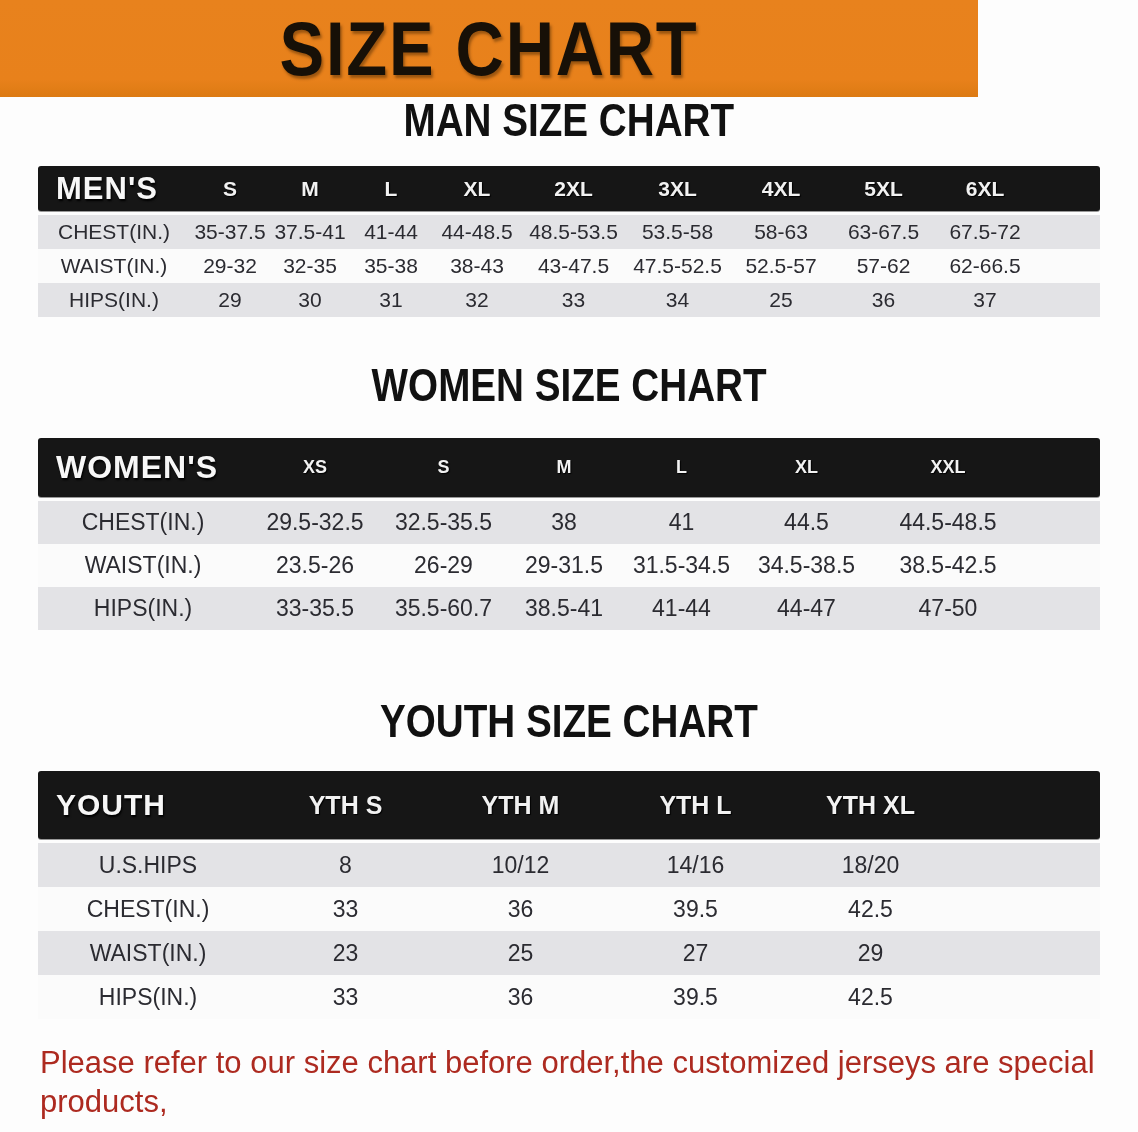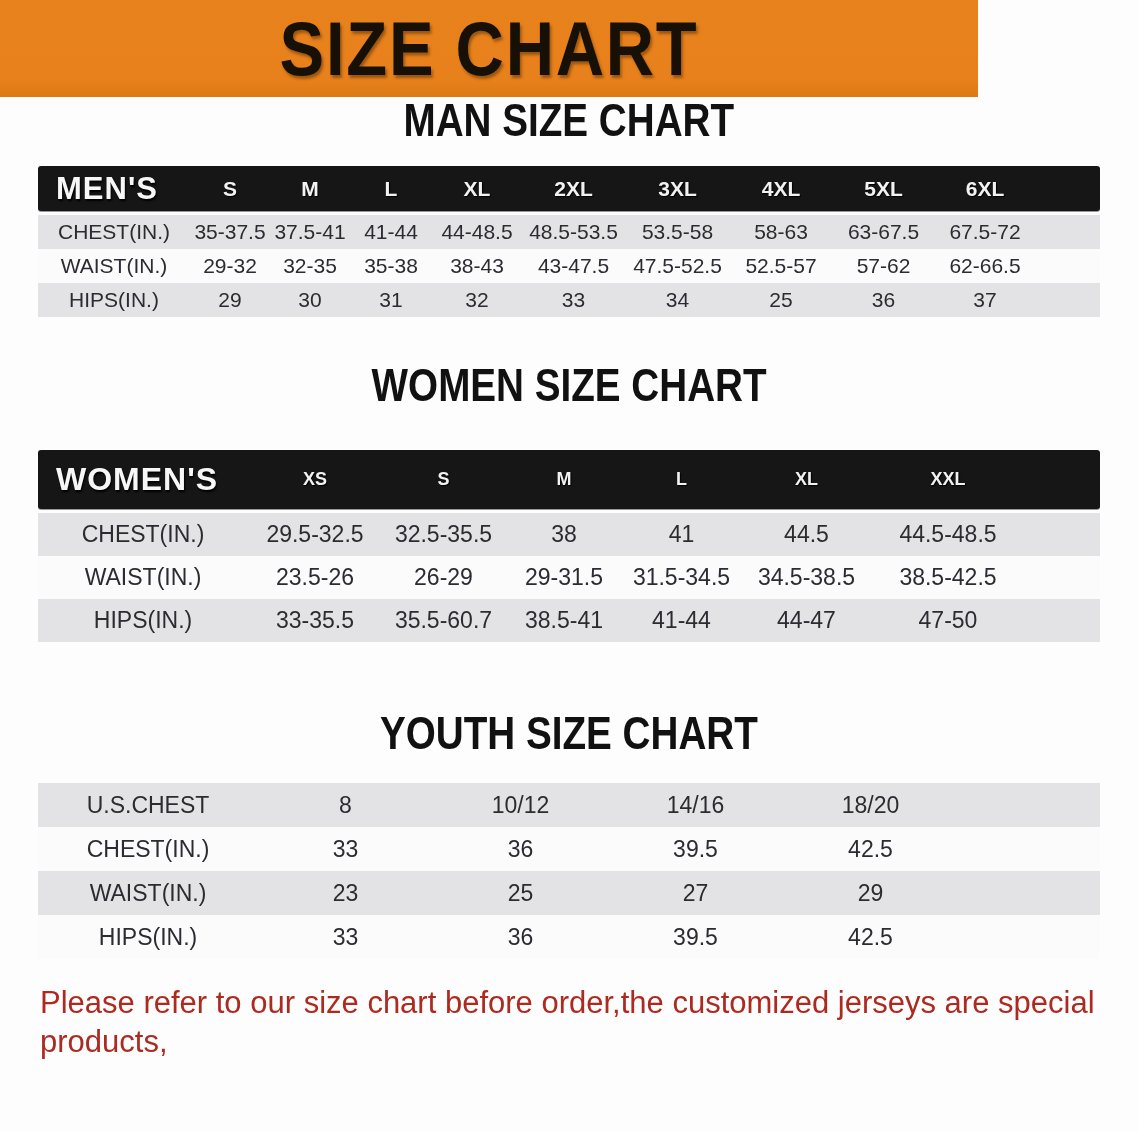--- a/index.html
+++ b/index.html
@@ -35,21 +35,21 @@
     letter-spacing: 0px;
     white-space: nowrap;
   }
   .h-man   { }
   .h-women { margin-top: 45px; }
   .h-youth { margin-top: 68px; text-align: center; }
 
   
   .table { width: 1062px; margin-left: 38px; }
   .t-men   { margin-top: 23px; }
-  .t-women { margin-top: 42px; }
+  .t-women { margin-top: 30px; }
   .t-youth { margin-top: 27px; }
 
   .trow { display: grid; align-items: center; }
   .thead {
     background: #161616;
     border-radius: 3px;
     margin-bottom: 4px;
     box-shadow: 0 1px 0 rgba(0,0,0,0.4);
   }
   .hlabel {
@@ -189,22 +189,29 @@
       <div class="dcell">41-44</div>
       <div class="dcell">44-47</div>
       <div class="dcell">47-50</div>
     </div>
   </div>
 
 <div class="heading h-youth">
   <span class="cond">YOUTH SIZE CHART</span>
 </div>
 <div class="table t-youth">
+    <div class="trow thead cols-youth">
+      <div class="hlabel">YOUTH</div>
+      <div class="hcell">YTH S</div>
+      <div class="hcell">YTH M</div>
+      <div class="hcell">YTH L</div>
+      <div class="hcell">YTH XL</div>
+    </div>
     <div class="trow drow cols-youth gray">
-      <div class="dcell">U.S.CHEST</div>
+      <div class="dcell">U.S.HIPS</div>
       <div class="dcell">8</div>
       <div class="dcell">10/12</div>
       <div class="dcell">14/16</div>
       <div class="dcell">18/20</div>
     </div>
     <div class="trow drow cols-youth white">
       <div class="dcell">CHEST(IN.)</div>
       <div class="dcell">33</div>
       <div class="dcell">36</div>
       <div class="dcell">39.5</div>

